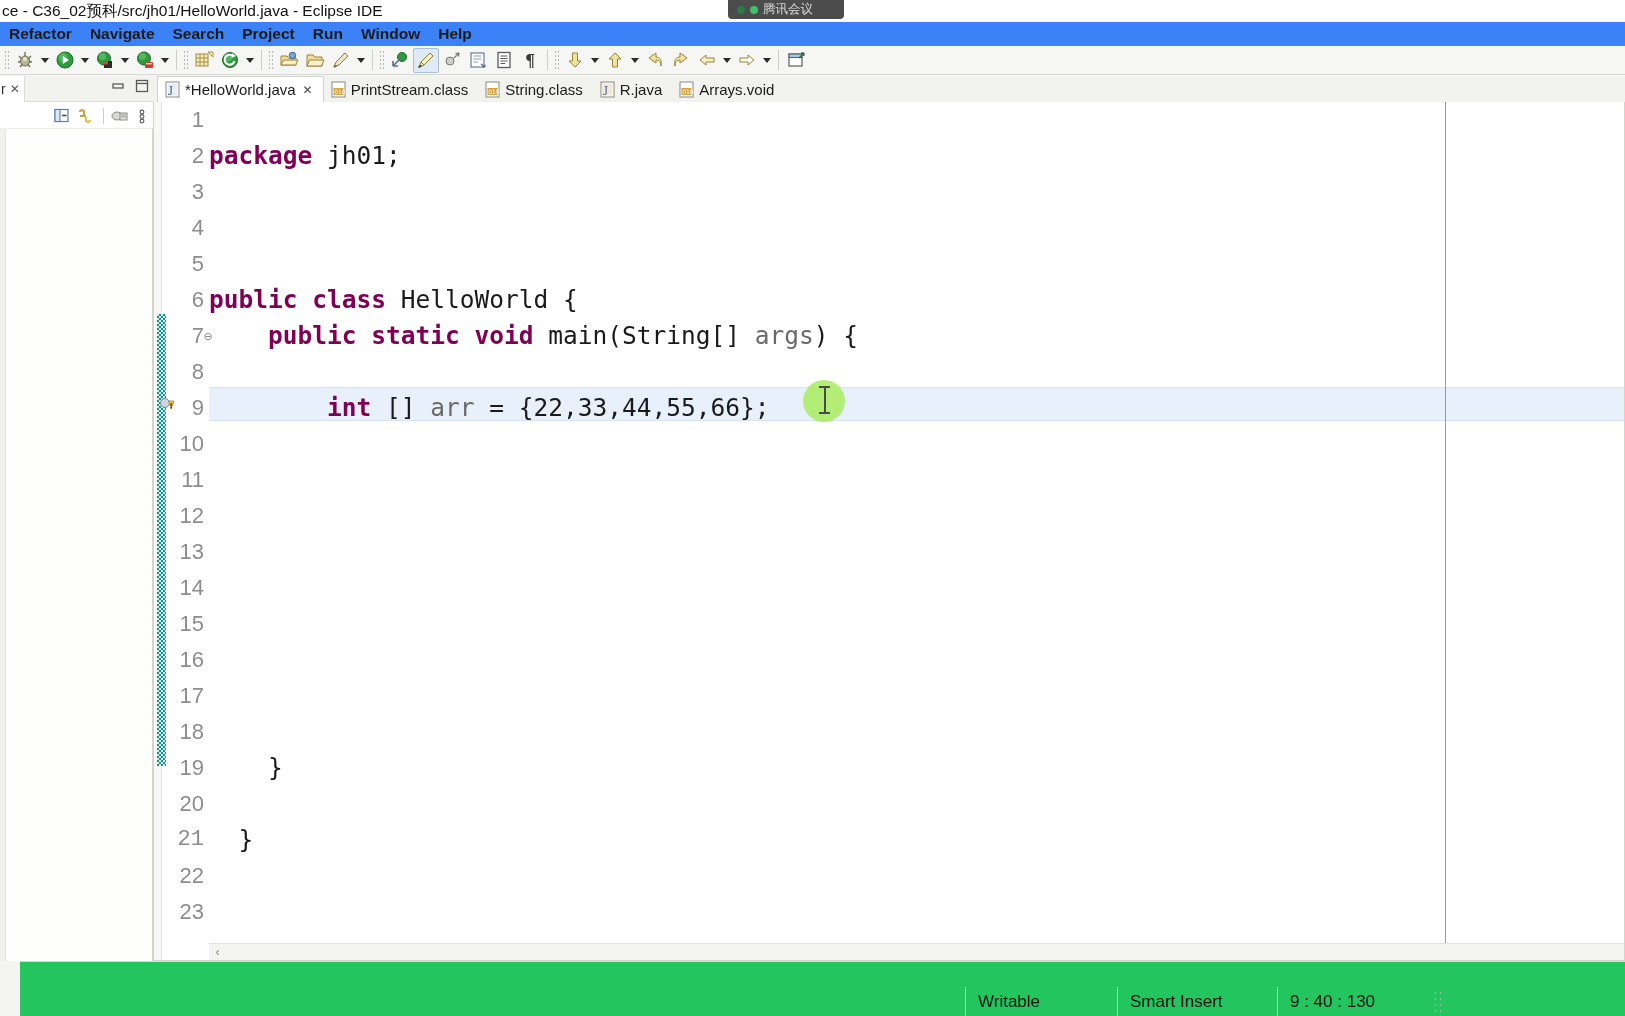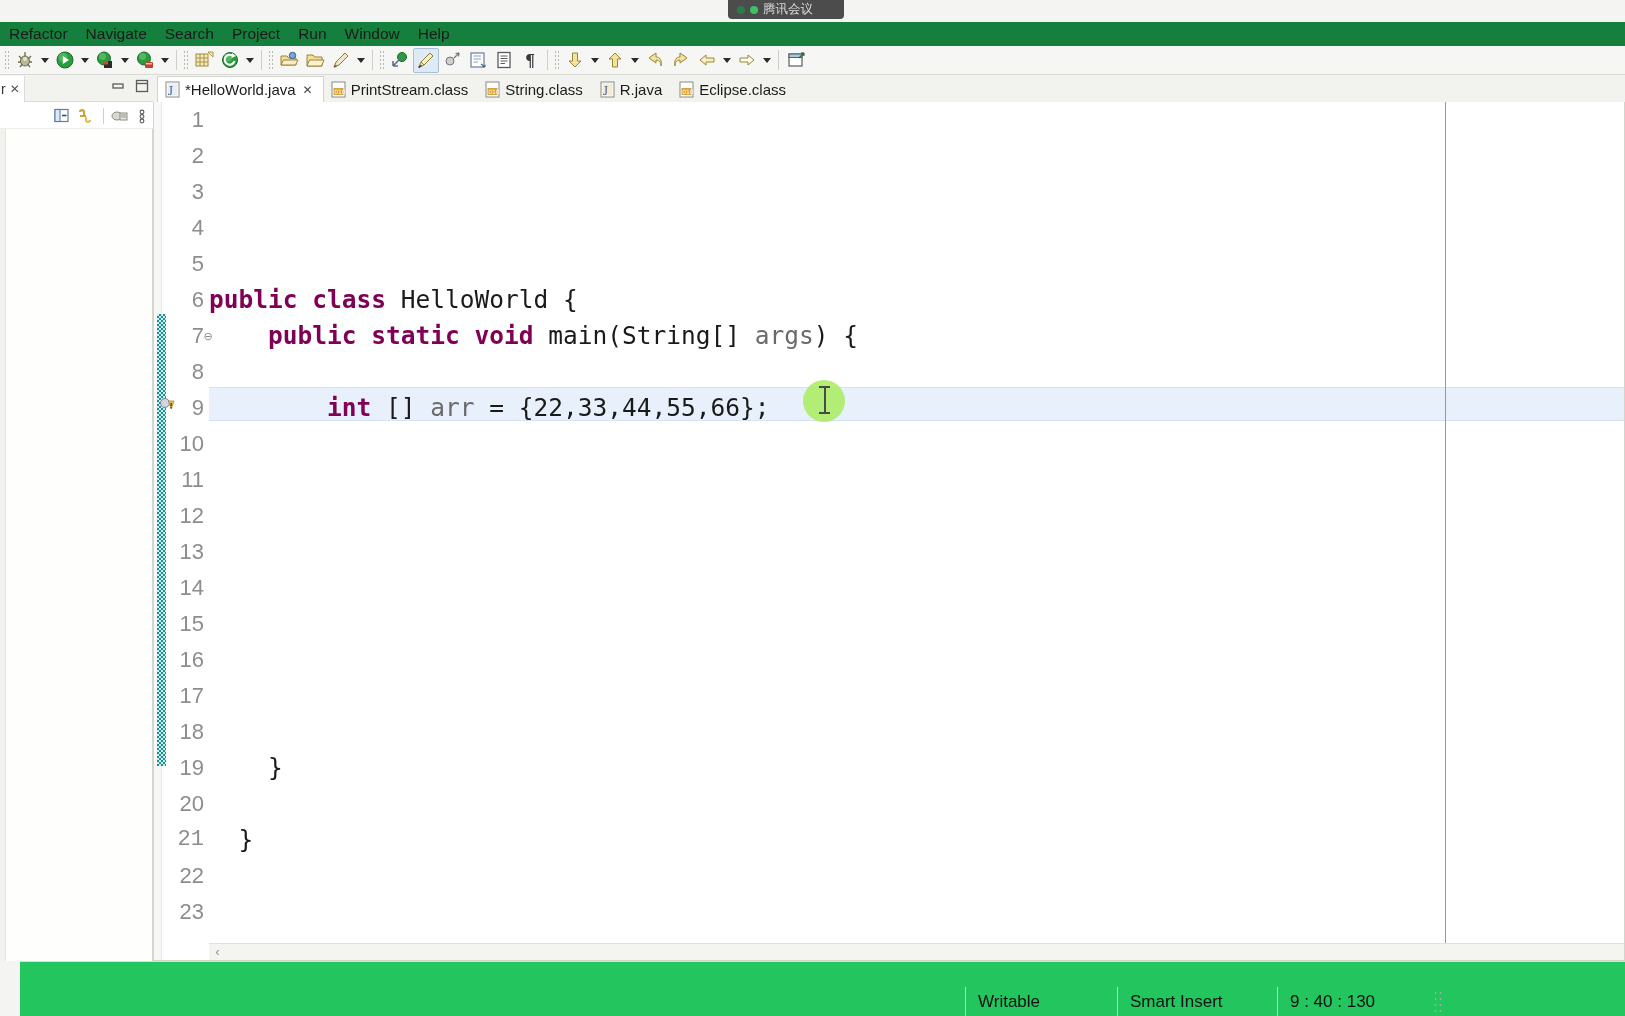--- a/index.html
+++ b/index.html
@@ -17,23 +17,23 @@
     background: #ffffff;
     font-size: 15.5px; color: #111;
     display: flex; align-items: center;
     padding-left: 2px;
     white-space: nowrap;
   }
 
   
   .menubar {
     position: absolute; left: 0; top: 22px; width: 1625px; height: 24px;
-    background: #15803d;
+    background: #3b82f6;
     display: flex; align-items: flex-end;
-    font-size: 15.5px; color: #1a1a1a;
+    font-size: 15.5px; color: #1a1a1a; font-weight: bold;
   }
   .menu-item { padding: 0 9px; line-height: 24px; cursor: default; }
 
   
   .toolbar {
     position: absolute; left: 0; top: 46px; width: 1625px; height: 29px;
     background: #f6f6f4;
     border-bottom: 1px solid #d9d9d4;
     display: flex; align-items: center;
     padding-left: 2px;
@@ -281,20 +281,23 @@
   .warn-icon {
     position: absolute; left: 157px; top: 393px;
     width: 16px; height: 16px;
   }
 </style>
 </head>
 <body>
 
 <div id="app">
 
+  <div class="titlebar">
+    <span>ce - C36_02预科/src/jh01/HelloWorld.java - Eclipse IDE</span>
+  </div>
 
   <div class="menubar">
     <div class="menu-item">Refactor</div>
     <div class="menu-item">Navigate</div>
     <div class="menu-item">Search</div>
     <div class="menu-item">Project</div>
     <div class="menu-item">Run</div>
     <div class="menu-item">Window</div>
     <div class="menu-item">Help</div>
   </div>
@@ -567,21 +570,21 @@
           <text x="4" y="12" font-family="DejaVu Serif, serif" font-size="10" fill="#2b4f86">J</text>
         </svg>
         <span>R.java</span>
       </div>
       <div class="etab">
         <svg width="15" height="17" viewBox="0 0 15 17">
           <rect x="1" y="1" width="13" height="15" fill="#ffffff" stroke="#8a8a84" stroke-width="1"></rect>
           <rect x="2.5" y="7" width="10" height="7" fill="#d9a23c"></rect>
           <text x="3.2" y="13" font-family="DejaVu Sans, sans-serif" font-size="6" fill="#ffffff">010</text>
         </svg>
-        <span>Eclipse.class</span>
+        <span>Arrays.void</span>
       </div>
     </div>
 
     <div class="codearea">
 
       <div class="gutter-fold"></div>
 
       <div class="changebar" style="top: 212px; height: 452px;"></div>
 
       <div class="hl-line" style="top: 285px; left: 55px; width: 1418px;"></div>
@@ -618,20 +621,21 @@
 
       <svg class="warn-icon" viewBox="0 0 16 16" style="left:5px; top:294px;">
         <circle cx="6" cy="7" r="4.5" fill="#cfd6de" stroke="#7d8894" stroke-width="1"></circle>
         <polygon points="9.5,5 15,5 12.2,13" fill="#f2c34a" stroke="#a8862a" stroke-width="0.8"></polygon>
         <rect x="11.5" y="7" width="1.3" height="3.2" fill="#4a3c12"></rect>
         <rect x="11.5" y="11" width="1.3" height="1.3" fill="#4a3c12"></rect>
       </svg>
 
       <div class="codelines">
         <div class="cline" style="top:0px;"></div>
+        <div class="cline" style="top:36px;"><span class="kw">package</span> jh01;</div>
         <div class="cline" style="top:72px;"></div>
         <div class="cline" style="top:108px;"></div>
         <div class="cline" style="top:144px;"></div>
         <div class="cline" style="top:216px;">    <span class="kw">public static void</span> main(String[] <span class="param">args</span>) {</div>
         <div class="cline" style="top:180px;"><span class="kw">public class</span> HelloWorld {</div>
         <div class="cline" style="top:252px;"></div>
         <div class="cline" style="top:288px;">        <span class="kw">int</span> [] <span class="fieldname">arr</span> = {22,33,44,55,66};</div>
         <div class="cline" style="top:324px;"></div>
         <div class="cline" style="top:360px;"></div>
         <div class="cline" style="top:396px;"></div>

